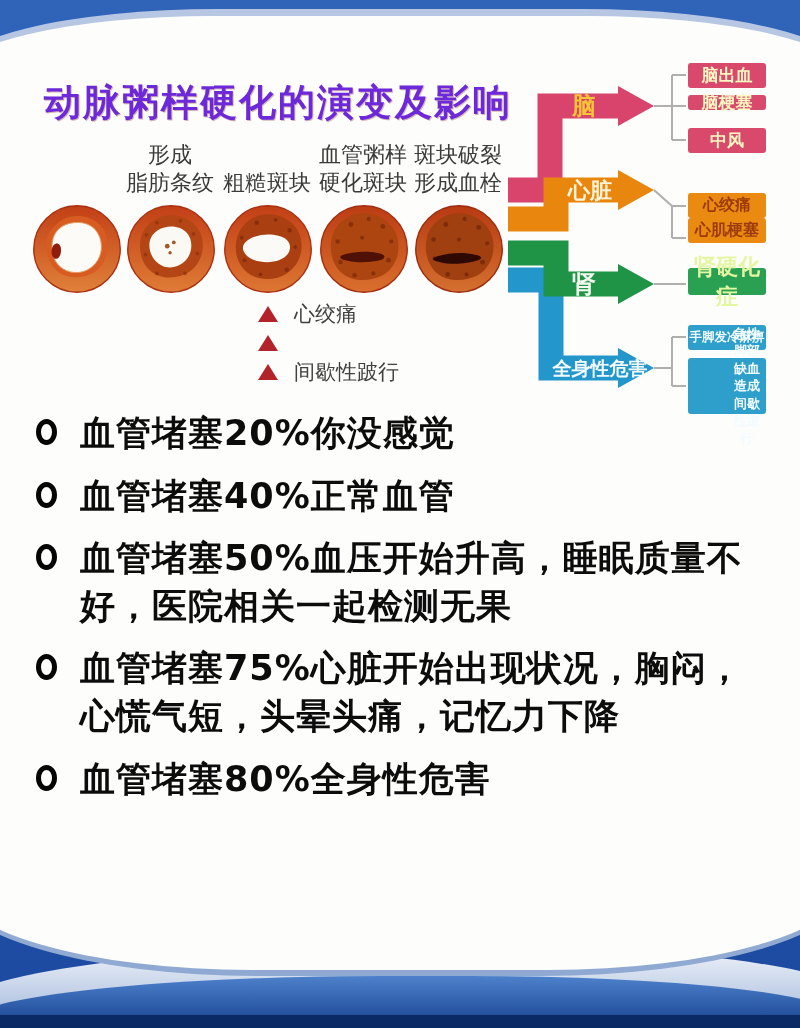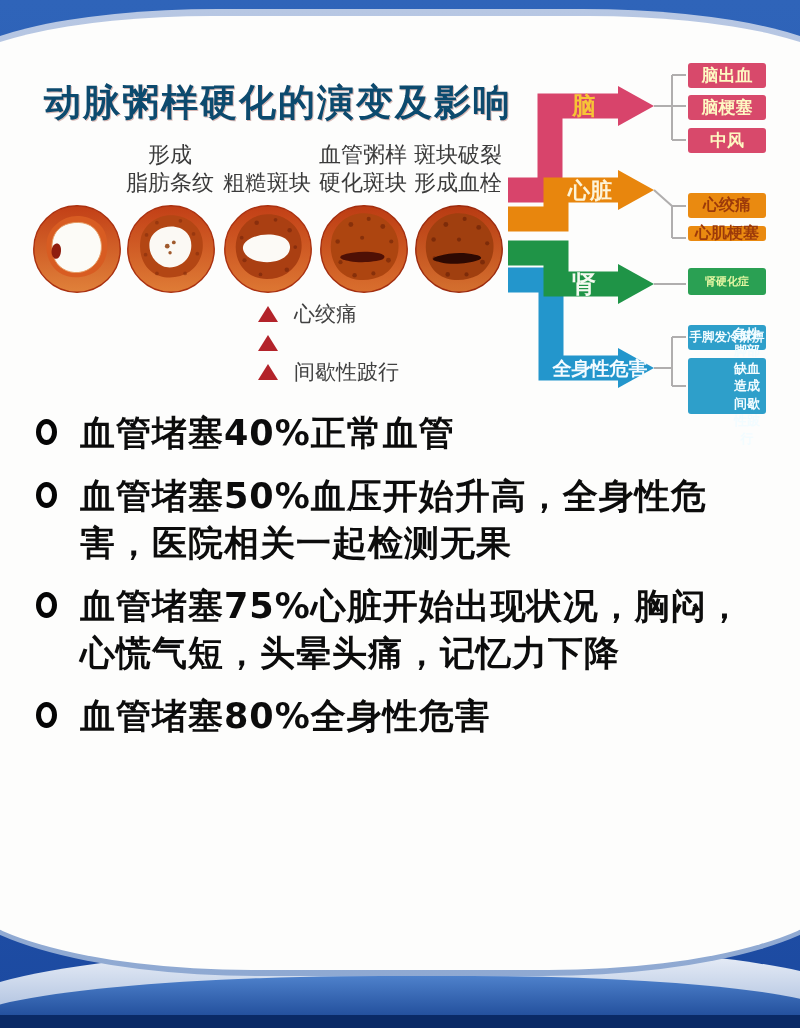--- a/index.html
+++ b/index.html
@@ -17,21 +17,21 @@
   .navy-strip{position:absolute;left:0;right:0;bottom:0;height:13px;background:#0a2a66;z-index:4;}
   .panel-edge{position:absolute;left:-52px;right:-52px;top:9px;bottom:52px;z-index:1;
     background:linear-gradient(180deg,#b7c7e3 0%,#8fa9d2 100%);
     border-radius:270px 270px 310px 310px / 66px 66px 92px 92px;}
   .panel{position:absolute;left:-48px;right:-48px;top:16px;bottom:58px;z-index:2;
     background:#fdfdfc;
     border-radius:260px 260px 300px 300px / 62px 62px 88px 88px;}
   .content{position:absolute;inset:0;z-index:3;}
 
   .title{position:absolute;left:44px;top:78px;margin:0;
-    font-size:37px;font-weight:800;color:#0c4a6e;letter-spacing:2px;
+    font-size:37px;font-weight:800;color:#6d28d9;letter-spacing:2px;
     text-shadow:1px 1px 0 #d8b8b4;}
 
   .stage-label{position:absolute;width:116px;height:52px;top:146px;
     display:flex;align-items:flex-end;justify-content:center;text-align:center;
     font-size:22px;line-height:1.3;color:#3b3b3b;white-space:pre-line;}
   .vessel{position:absolute;top:202px;}
 
   .symptoms{position:absolute;left:258px;top:299px;}
   .symptom-row{display:flex;align-items:center;gap:16px;height:29px;}
   .tri{width:0;height:0;border-left:10px solid transparent;border-right:10px solid transparent;
@@ -40,25 +40,25 @@
 
   .flow{position:absolute;left:500px;top:60px;width:300px;height:360px;}
   .flow-svg{position:absolute;left:0;top:0;}
   .tbox{position:absolute;left:188px;width:78px;display:flex;align-items:center;justify-content:center;
     font-weight:bold;border-radius:3px;box-sizing:border-box;text-align:center;}
   .tb-pink{background:#d8496b;color:#fef9c3;}
   .tb-orange{background:#ea8a10;color:#9c3a0a;}
   .tb-green{background:#2aa053;color:#e4f6a2;}
   .tb-blue{background:#2e9fca;color:#f2fcff;}
   .b1{top:3px;height:25px;font-size:17px;}
-  .b2{top:35px;height:25px;font-size:17px;}
+  .b2{top:35px;height:15px;font-size:17px;}
   .b3{top:68px;height:25px;font-size:17px;}
   .b4{top:133px;height:25px;font-size:16px;}
-  .b5{top:166px;height:15px;font-size:16px;}
-  .b6{top:208px;height:27px;font-size:11px;}
+  .b5{top:158px;height:25px;font-size:16px;}
+  .b6{top:208px;height:27px;font-size:22px;}
   .b7{top:265px;height:25px;font-size:12.5px;}
   .b8{top:298px;height:56px;font-size:13px;line-height:1.35;white-space:pre-line;padding-left:40px;}
 
   .bullets{position:absolute;left:34px;top:410px;width:740px;margin:0;padding:0;}
   .bullets li{list-style:none;position:relative;padding-left:46px;margin:0 0 15px 0;
     font-size:35px;font-weight:700;color:#0c0c0c;line-height:1.36;letter-spacing:1px;}
   .ring{position:absolute;left:2px;top:9px;width:21px;height:26px;
     border:5px solid #050505;border-radius:50%;box-sizing:border-box;}
 </style>
 </head>
@@ -236,25 +236,29 @@
     <div class="tbox tb-green b6">肾硬化症</div>
     <div class="tbox tb-blue b7">手脚发冷麻痹</div>
     <div class="tbox tb-blue b8">急性脚部
 缺血造成
 间歇性跛行</div>
   </div>
 
   <ul class="bullets">
     <li>
       <span class="ring"></span>
+      <span>血管堵塞20%你没感觉</span>
+    </li>
+    <li>
+      <span class="ring"></span>
       <span>血管堵塞40%正常血管</span>
     </li>
     <li>
       <span class="ring"></span>
-      <span>血管堵塞50%血压开始升高，全身性危害，医院相关一起检测无果</span>
+      <span>血管堵塞50%血压开始升高，睡眠质量不好，医院相关一起检测无果</span>
     </li>
     <li>
       <span class="ring"></span>
       <span>血管堵塞75%心脏开始出现状况，胸闷，心慌气短，头晕头痛，记忆力下降</span>
     </li>
     <li>
       <span class="ring"></span>
       <span>血管堵塞80%全身性危害</span>
     </li>
   </ul>

